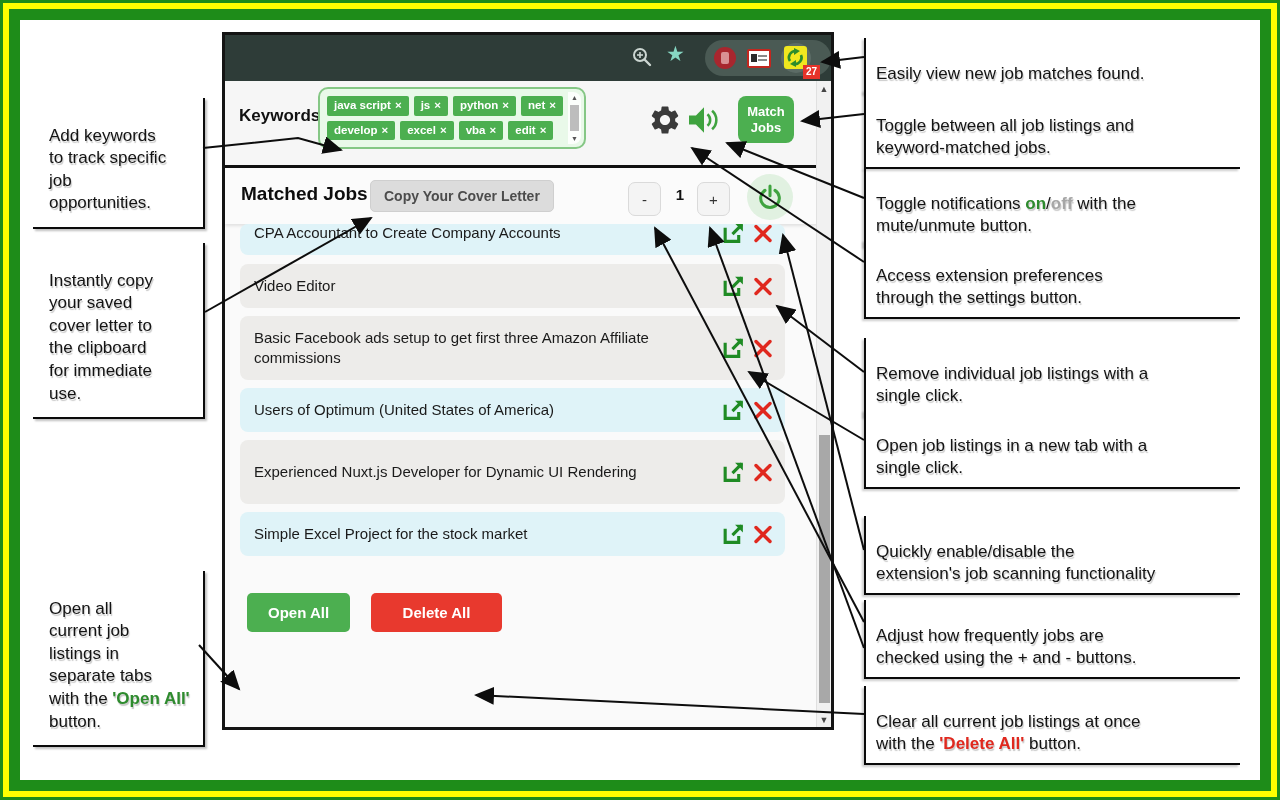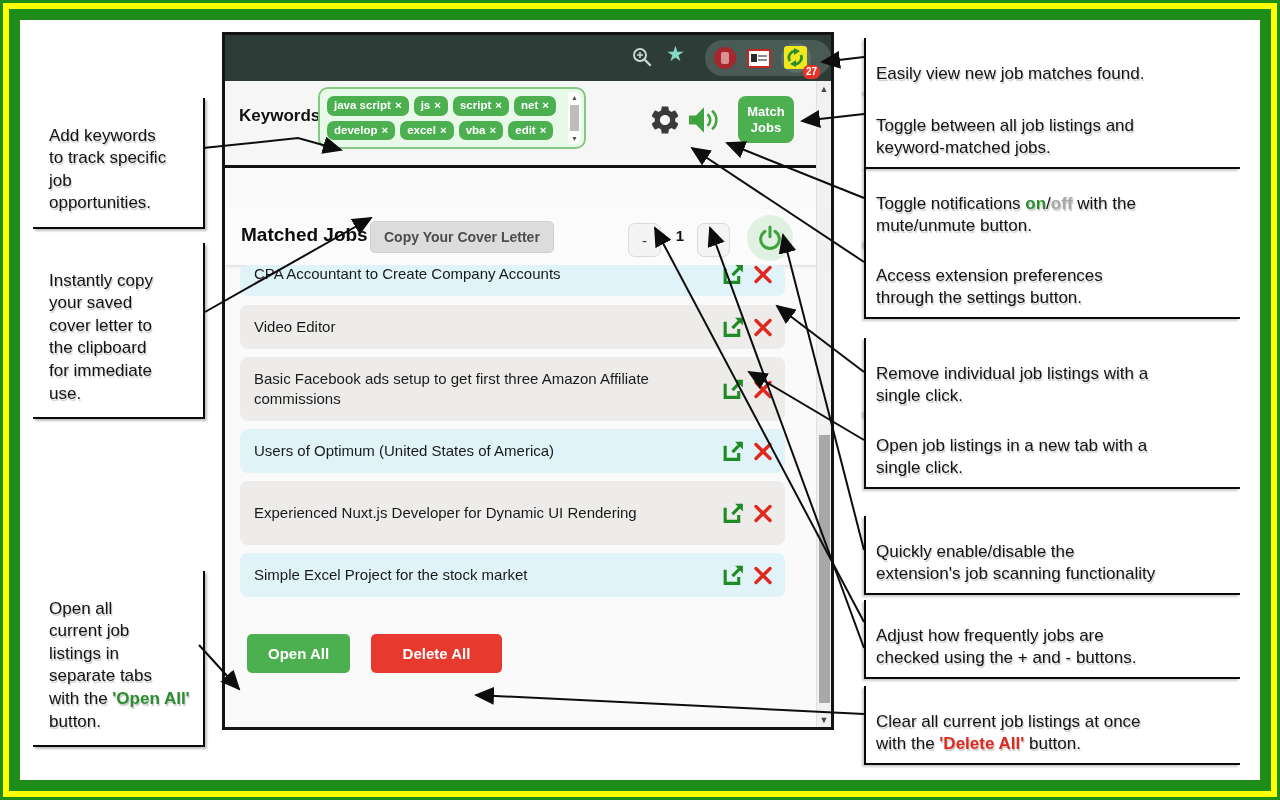--- a/index.html
+++ b/index.html
@@ -25,44 +25,44 @@
                    border-radius:2px; background:#d99094; }
   .ic-card { width:24px; height:19px; background:#fff; border:2px solid #c3271f; border-radius:2px;
              position:relative; flex:0 0 auto;}
   .ic-card::before { content:""; position:absolute; left:2px; top:3px; width:6px; height:8px; background:#2b2b2b; }
   .ic-card::after { content:""; position:absolute; right:2px; top:4px; width:9px; height:2px; background:#8a8a8a;
                     box-shadow:0 4px 0 #8a8a8a; }
   .ic-ext-wrap { position:relative; width:30px; height:30px; flex:0 0 auto; }
   .ic-ext-halo { position:absolute; left:-1px; top:0px; width:30px; height:30px; border-radius:50%; background:#5c6c66; }
   .ic-ext { position:absolute; left:2px; top:3px; width:23px; height:23px; border-radius:3px; background:#f0e71f; }
   .ic-badge { position:absolute; right:-8px; bottom:-6px; background:#e63329; color:#fff; font-size:10px;
-              font-weight:bold; padding:1px 3px; border-radius:6px; line-height:1.2; }
+              font-weight:bold; padding:1px 3px; border-radius:0; line-height:1.2; }
 
   
   .kwbar { position:relative; height:87px; background:#f6f6f6; border-bottom:3px solid #101010; }
   .kw-label { position:absolute; left:14px; top:25px; font-size:17px; font-weight:bold; color:#111; }
   .kw-box { position:absolute; left:93px; top:6px; width:268px; height:62px; background:#e9f9e9;
             border:2px solid #85c785; border-radius:10px; padding:6px 20px 6px 7px;
             display:flex; flex-wrap:wrap; gap:5px; align-content:center; }
-  .tag { background:#4caf50; color:#fff; font-size:11.5px; font-weight:bold; border-radius:7px;
+  .tag { background:#4caf50; color:#fff; font-size:11.5px; font-weight:bold; border-radius:2px;
          padding:3px 7px; white-space:nowrap; line-height:1.2; }
   .tag .x { margin-left:4px; }
   .kw-scroll { position:absolute; right:3px; top:3px; bottom:3px; width:13px; background:#fcfffc;
                border-radius:0 8px 8px 0; font-size:7px; color:#555; text-align:center; }
   .kw-scroll .up { position:absolute; top:2px; left:0; right:0; }
   .kw-scroll .dn { position:absolute; bottom:2px; left:0; right:0; }
   .kw-thumb { position:absolute; left:2px; top:13px; width:9px; height:26px; background:#bdbdbd; }
   .kw-gear { position:absolute; left:423px; top:22px; }
   .kw-speaker { position:absolute; left:461px; top:24px; }
   .btn-matchjobs { position:absolute; left:513px; top:15px; width:56px; height:47px; background:#4caf50;
                    border:none; border-radius:8px; color:#fff; font-weight:bold; font-size:13px;
                    line-height:1.2; font-family:inherit; cursor:pointer; }
 
   
-  .toolbar { position:relative; height:56px; background:#fbfbfb; box-shadow:0 2px 3px rgba(0,0,0,0.10);margin-top:41px; }
+  .toolbar { position:relative; height:56px; background:#fbfbfb; box-shadow:0 2px 3px rgba(0,0,0,0.10); }
   .mj-title { position:absolute; left:16px; top:15px; font-size:19px; font-weight:bold; color:#0d0d0d; }
   .btn-copy { position:absolute; left:145px; top:12px; height:32px; padding:7px 13px; background:#dcdcdc;
               border:1px solid #cfcfcf; border-radius:5px; font-size:14px; font-weight:bold; color:#4c4c4c;
               font-family:inherit; cursor:pointer; }
   .btn-step { position:absolute; top:14px; width:33px; height:34px; background:#f4f4f4; border:1px solid #dadada;
               border-radius:7px; font-size:15px; color:#333; font-family:inherit; cursor:pointer; }
   .step-minus { left:403px; }
   .step-plus { left:472px; }
   .step-val { position:absolute; left:440px; top:18px; width:30px; text-align:center; font-size:15px;
               font-weight:bold; color:#111; }
@@ -144,21 +144,21 @@
           <span class="ic-badge">27</span>
         </span>
       </div>
     </div>
 
     <div class="kwbar">
       <span class="kw-label">Keywords</span>
       <div class="kw-box">
         <span class="tag"><span>java script</span><span class="x">×</span></span>
         <span class="tag"><span>js</span><span class="x">×</span></span>
-        <span class="tag"><span>script</span><span class="x">×</span></span>
+        <span class="tag"><span>python</span><span class="x">×</span></span>
         <span class="tag"><span>net</span><span class="x">×</span></span>
         <span class="tag"><span>develop</span><span class="x">×</span></span>
         <span class="tag"><span>excel</span><span class="x">×</span></span>
         <span class="tag"><span>vba</span><span class="x">×</span></span>
         <span class="tag"><span>edit</span><span class="x">×</span></span>
         <span class="kw-scroll">
           <span class="up">▲</span>
           <span class="kw-thumb"></span>
           <span class="dn">▼</span>
         </span>

